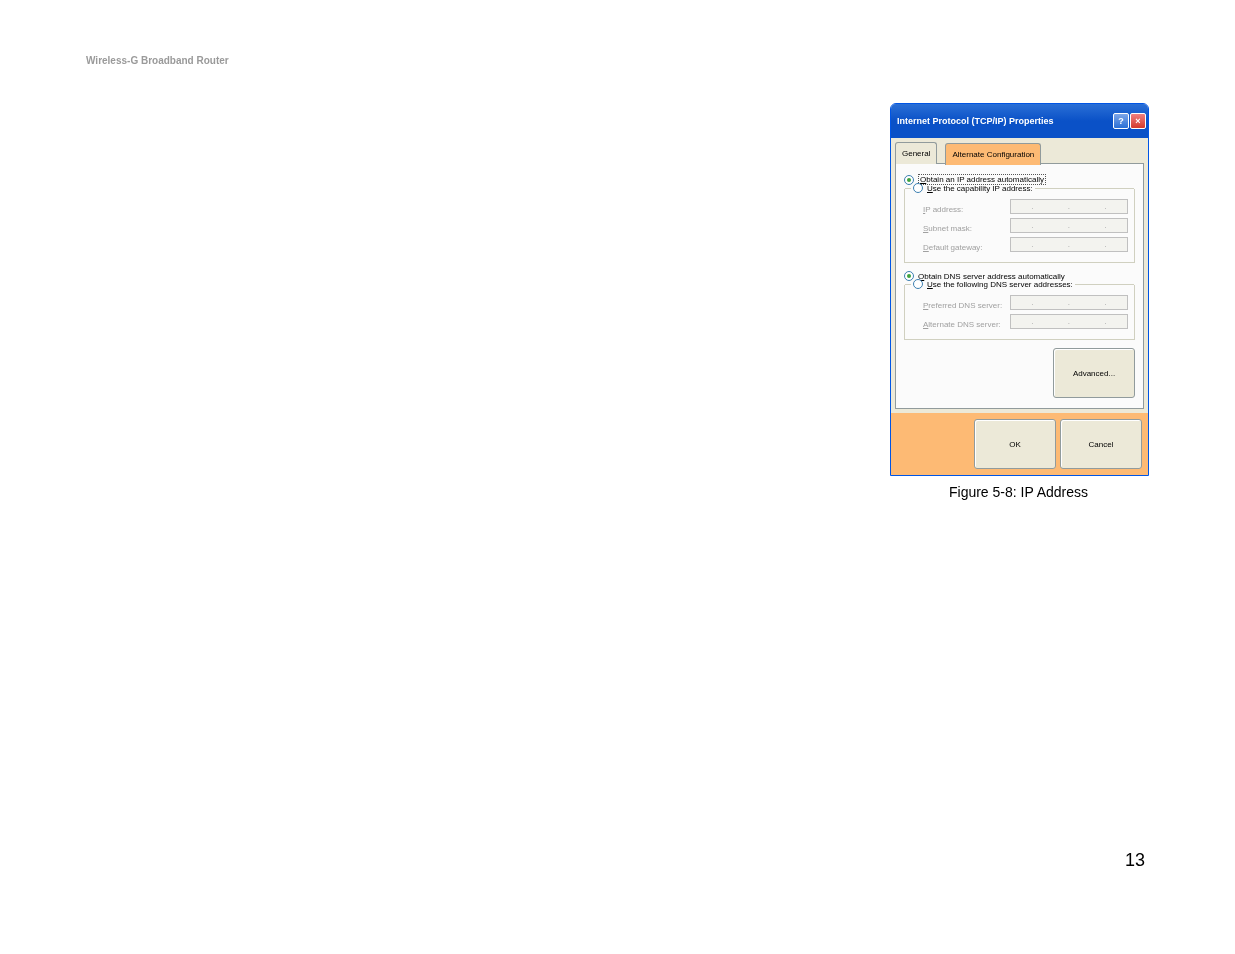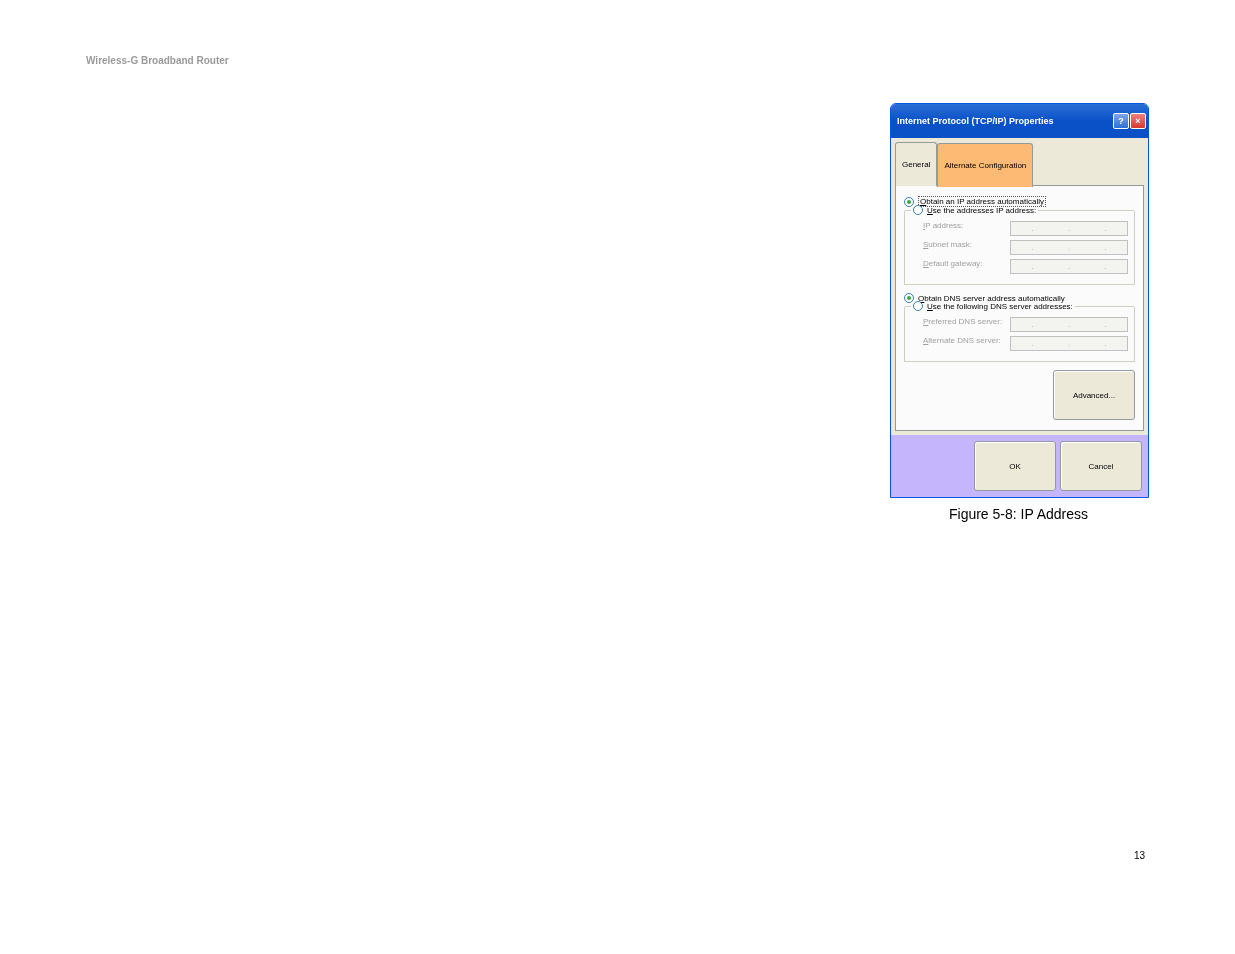--- a/index.html
+++ b/index.html
@@ -16,21 +16,21 @@
     top: 55px;
     left: 86px;
     font-size: 10px;
     font-weight: bold;
     color: #9a9a9a;
   }
   .page-number {
     position: absolute;
     top: 850px;
     right: 90px;
-    font-size: 10px;
+    font-size: 18px;
     color: #000;
   }
   .figure-wrap {
     position: absolute;
     top: 103px;
     left: 890px;
     width: 257px;
   }
   .figure-caption {
     text-align: center;
@@ -88,26 +88,26 @@
   .dialog-body {
     background: #ece9d8;
     padding: 4px 4px 4px 4px;
   }
   .tabs {
     display: flex;
     font-size: 8px;
     margin-bottom: -1px;
   }
   .tab {
-    padding: 17px 6px;
+    padding: 6px 6px;
     background: #ece9d8;
     border: 1px solid #919b9c;
     border-bottom: none;
     border-radius: 3px 3px 0 0;
-    margin-right: 0px;
+    margin-right: 8px;
     position: relative;
     z-index: 2;
   }
   .tab.inactive {
     background: #fdba74;
     z-index: 1;
     top: 1px;
   }
   .tab-panel {
     border: 1px solid #919b9c;
@@ -172,21 +172,21 @@
     left: 0;
     right: 0;
     display: flex;
     align-items: center;
   }
   .fieldset-top .line-l { flex: 0 0 6px; border-top: 1px solid #d0d0c0; }
   .fieldset-top .legend { padding: 0 2px; font-size: 8px; display:flex; align-items:center; gap:4px; }
   .fieldset-top .line-r { flex: 1; border-top: 1px solid #d0d0c0; }
   .field-row {
     display: flex;
-    align-items: flex-start;
+    align-items: flex-end;
     margin: 4px 0;
   }
   .field-label {
     flex: 1;
     font-size: 8px;
     color: #a0a0a0;
   }
   .underline-first::first-letter { text-decoration: underline; }
   .ip-input {
     width: 110px;
@@ -214,21 +214,21 @@
     background: #ece9d8;
     border: 1px solid #919b9c;
     border-radius: 3px;
     display: flex;
     align-items: center;
     justify-content: center;
     box-shadow: inset 1px 1px 0 #fff;
     padding: 16px 8px;
   }
   .dialog-footer {
-    background: #c4b5fd;
+    background: #fdba74;
     padding: 6px 6px 6px 6px;
     display: flex;
     justify-content: flex-end;
     gap: 4px;
   }
 </style>
 </head>
 <body>
 
 <div class="page-header">Wireless-G Broadband Router</div>
@@ -257,21 +257,21 @@
         <div class="radio-row">
           <span class="radio checked"></span>
           <span class="dotted underline-first">Obtain an IP address automatically</span>
         </div>
 
         <div class="fieldset">
           <div class="fieldset-top">
             <span class="line-l"></span>
             <span class="legend">
               <span class="radio"></span>
-              <span class="underline-first">Use the addresses IP address:</span>
+              <span class="underline-first">Use the capability IP address:</span>
             </span>
             <span class="line-r"></span>
           </div>
           <div class="field-row">
             <span class="field-label underline-first">IP address:</span>
             <span class="ip-input">
                 <span class="ip-dot">.</span>
                 <span class="ip-dot">.</span>
                 <span class="ip-dot">.</span>
               </span>

